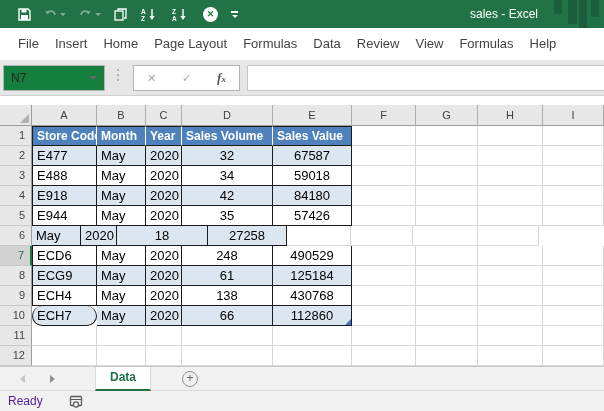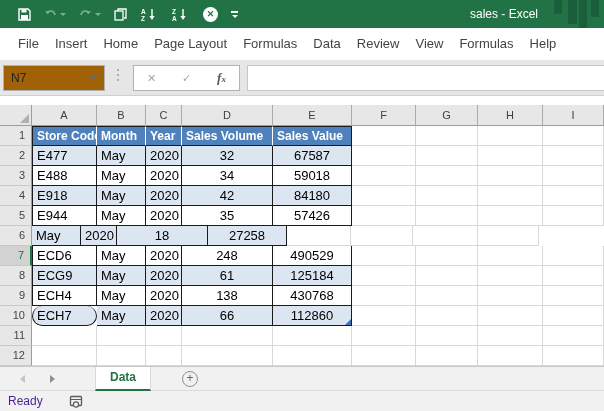--- a/index.html
+++ b/index.html
@@ -22,21 +22,21 @@
   .win-title { position:absolute; left:470px; top:7px; color:#fff; font-size:12px; }
   .deco { position:absolute; top:0; background:#1b5e3b; }
 
   
   .tabrow { height:32px; background:#fff; display:flex; align-items:center;
     padding-left:10px; }
   .rtab { font-size:13px; color:#444; padding:0 8px; line-height:32px; cursor:default; }
 
   
   .fstrip { position:relative; height:36px; background:#E6E6E6; border-bottom:1px solid #D1D1D1; }
-  .namebox { position:absolute; left:3px; top:5px; width:102px; height:26px; background:#a16207;
+  .namebox { position:absolute; left:3px; top:5px; width:102px; height:26px; background:#15803d;
     border:1px solid #B2B2B2; font-size:12px; color:#222; display:flex; align-items:center;
     padding-left:7px; }
   .namebox .nbcaret { position:absolute; right:7px; top:10px; width:0; height:0;
     border-left:4px solid transparent; border-right:4px solid transparent;
     border-top:4px solid #686868; }
   .fsep { position:absolute; left:117px; top:9px; display:flex; flex-direction:column; gap:3px; }
   .fsep i { width:2px; height:2px; border-radius:50%; background:#9a9a9a; }
   .fbtns { position:absolute; left:133px; top:5px; width:107px; height:26px; background:#fff;
     border:1px solid #B2B2B2; display:flex; align-items:center; }
   .fbtns .fb { flex:1; text-align:center; font-size:11px; color:#A6A6A6; cursor:default; }

